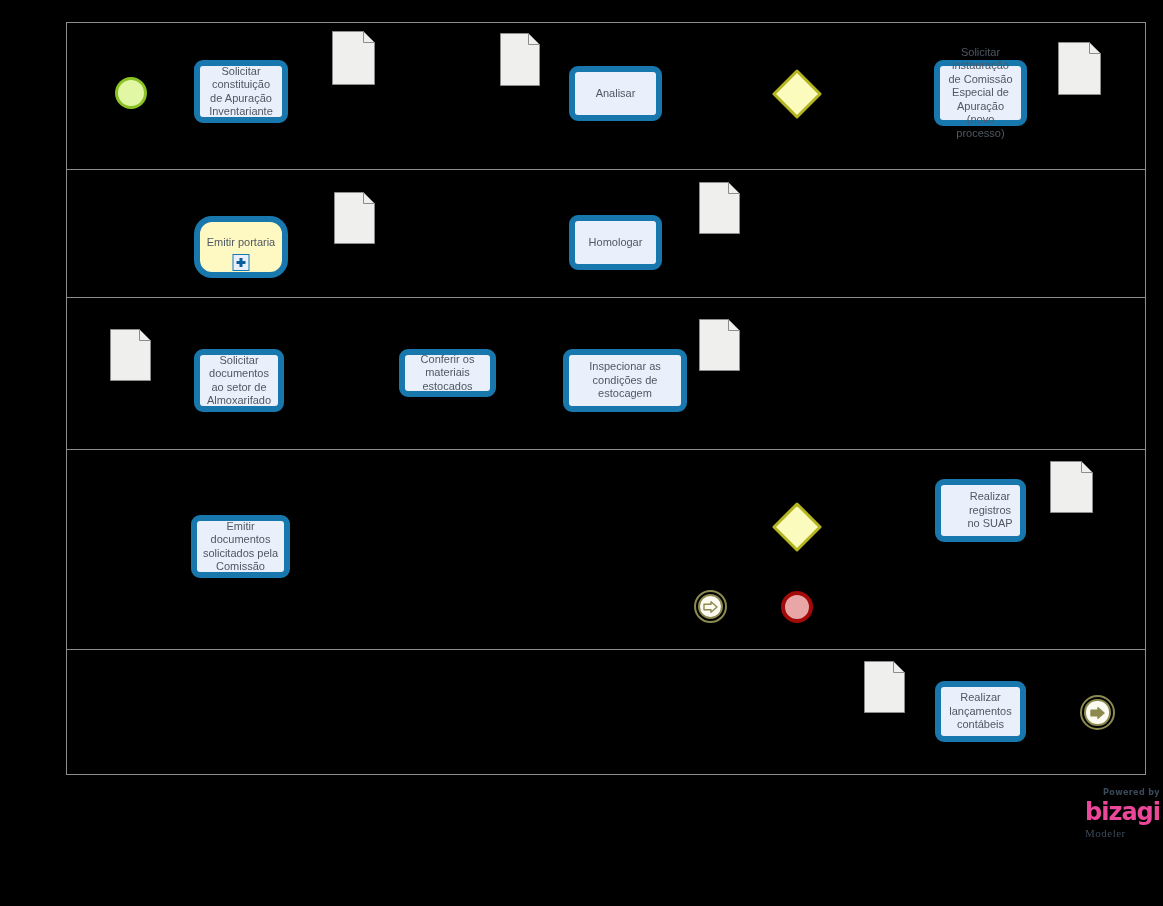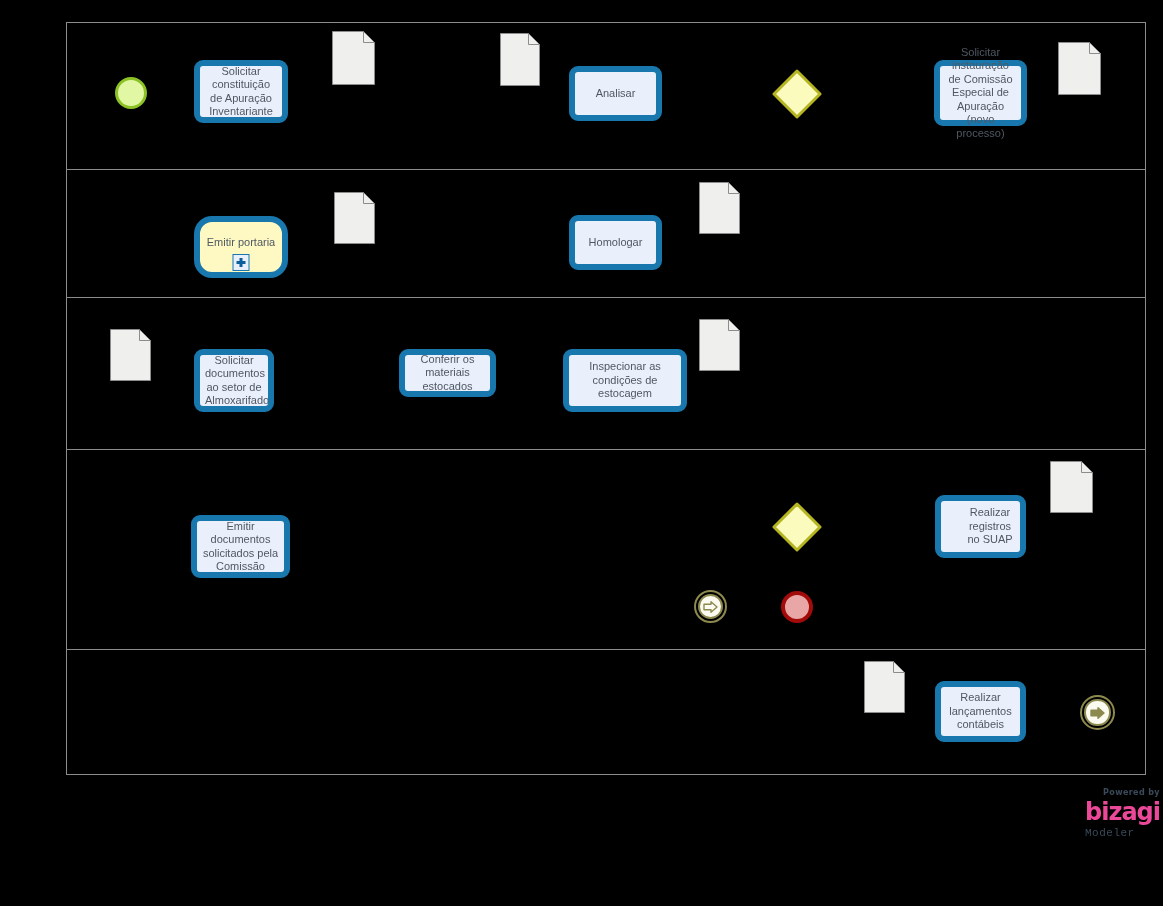--- a/index.html
+++ b/index.html
@@ -44,21 +44,21 @@
   .doc{position:absolute;}
   .doc svg{display:block;}
 
   
   .logo{position:absolute;text-align:left;margin-left:48px;}
   .logo .powered{color:#3a4a5a;font-size:8px;font-weight:bold;letter-spacing:.4px;
        text-align:right;width:100%;margin:0 0 1px 0;font-family:"DejaVu Sans",sans-serif;}
   .logo .brand{color:#ec4899;font-size:24px;font-weight:bold;line-height:28px;
        letter-spacing:-1px;font-family:"DejaVu Sans",sans-serif;}
   .logo .modeler{color:#3a4a5a;font-size:11px;letter-spacing:.5px;
-       font-family:Liberation Mono, monospace;margin-top:1px;}
+       font-family:Liberation Serif, serif;margin-top:1px;}
 </style>
 </head>
 <body>
 
 <div id="canvas">
   <div class="pool" id="pool" style="left: 66px; top: 22px; width: 1080px; height: 753px; border-color: rgb(140, 140, 140);"></div>
   <div id="lane-layer">
       <div class="lane" style="left: 66px; top: 22px; width: 1080px; height: 148px; border-bottom-color: rgb(140, 140, 140);"></div>
       <div class="lane" style="left: 66px; top: 170px; width: 1080px; height: 128px; border-bottom-color: rgb(140, 140, 140);"></div>
       <div class="lane" style="left: 66px; top: 298px; width: 1080px; height: 152px; border-bottom-color: rgb(140, 140, 140);"></div>
@@ -129,33 +129,33 @@
       <div class="task" style="left: 934px; top: 60px; width: 93px; height: 66px; background: rgb(234, 239, 252); border-color: rgb(24, 120, 173); color: rgb(79, 88, 98);">
         <span class="lbl">Solicitar instauração de Comissão Especial de Apuração (novo processo)</span>
       </div>
       <div class="task" style="left: 194px; top: 216px; width: 94px; height: 62px; background: #fef9c3; border-color: rgb(24, 120, 173); color: rgb(79, 88, 98); border-radius: 18px;">
         <span class="lbl" style="margin-bottom: 9px;">Emitir portaria</span>
         <span class="plus"></span>
       </div>
       <div class="task" style="left: 569px; top: 215px; width: 93px; height: 55px; background: rgb(234, 239, 252); border-color: rgb(24, 120, 173); color: rgb(79, 88, 98);">
         <span class="lbl">Homologar</span>
       </div>
-      <div class="task" style="left: 194px; top: 349px; width: 80px; height: 63px; background: rgb(234, 239, 252); border-color: rgb(24, 120, 173); color: rgb(79, 88, 98);">
+      <div class="task" style="left: 194px; top: 349px; width: 90px; height: 63px; background: rgb(234, 239, 252); border-color: rgb(24, 120, 173); color: rgb(79, 88, 98);">
         <span class="lbl">Solicitar documentos ao setor de Almoxarifado</span>
       </div>
       <div class="task" style="left: 399px; top: 349px; width: 97px; height: 48px; background: rgb(234, 239, 252); border-color: rgb(24, 120, 173); color: rgb(79, 88, 98);">
         <span class="lbl">Conferir os materiais estocados</span>
       </div>
       <div class="task" style="left: 563px; top: 349px; width: 124px; height: 63px; background: rgb(234, 239, 252); border-color: rgb(24, 120, 173); color: rgb(79, 88, 98);">
         <span class="lbl">Inspecionar as condições de estocagem</span>
       </div>
       <div class="task" style="left: 191px; top: 515px; width: 99px; height: 63px; background: rgb(234, 239, 252); border-color: rgb(24, 120, 173); color: rgb(79, 88, 98);">
         <span class="lbl">Emitir documentos solicitados pela Comissão</span>
       </div>
-      <div class="task" style="left: 935px; top: 495px; width: 91px; height: 63px; background: rgb(234, 239, 252); border-color: rgb(24, 120, 173); color: rgb(79, 88, 98); padding-left: 24px;">
+      <div class="task" style="left: 935px; top: 479px; width: 91px; height: 63px; background: rgb(234, 239, 252); border-color: rgb(24, 120, 173); color: rgb(79, 88, 98); padding-left: 24px;">
         <span class="lbl">Realizar registros no SUAP</span>
       </div>
       <div class="task" style="left: 935px; top: 681px; width: 91px; height: 61px; background: rgb(234, 239, 252); border-color: rgb(24, 120, 173); color: rgb(79, 88, 98);">
         <span class="lbl">Realizar lançamentos contábeis</span>
       </div>
       <div class="gw" style="left: 772px; top: 69px;">
         <svg width="50" height="50" viewBox="0 0 50 50">
           <polygon points="25,2 48,25 25,48 2,25" fill="#fbfbbe" stroke="#b5b521" stroke-width="3" stroke-linejoin="round"></polygon>
         </svg>
       </div>

